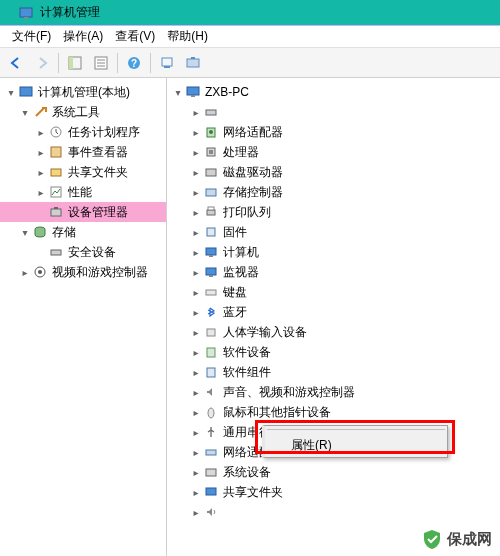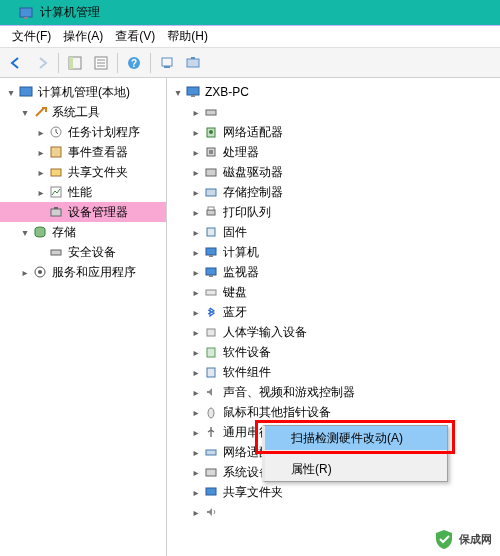--- a/index.html
+++ b/index.html
@@ -113,21 +113,21 @@
     left:255px; top:420px;
     width:200px; height:34px;
     border:3px solid #ff0000;
     z-index:30;
     pointer-events:none;
   }
   .watermark {
     position:absolute;
     right:4px; bottom:4px;
     display:flex; align-items:center;
-    font-size:11px;
+    font-size:15px;
     font-weight:bold;
     color:#444;
     z-index:40;
     background:rgba(255,255,255,0.6);
     padding:2px 4px;
   }
   .watermark .shield{
     width:22px;height:22px;margin-right:4px;
   }
   svg { display:block; }
@@ -289,21 +289,21 @@
       <span class="lbl">安全设备</span>
     </div>
     <div class="tree-item indent1">
       <span class="exp">▸</span>
       <span class="ico">
           <svg width="14" height="14">
             <circle cx="7" cy="7" r="5" fill="none" stroke="#555"></circle>
             <circle cx="7" cy="7" r="2" fill="#555"></circle>
           </svg>
         </span>
-      <span class="lbl">服务和应用程序</span>
+      <span class="lbl">视频和游戏控制器</span>
     </div>
   </div>
 
   <div class="right-pane">
     <div class="tree-item">
       <span class="exp">▾</span>
       <span class="ico">
           <svg width="14" height="14">
             <rect x="1" y="2" width="12" height="8" fill="#4a90d9" stroke="#2a5a99"></rect>
             <rect x="5" y="10" width="4" height="2" fill="#888"></rect>
@@ -503,23 +503,20 @@
               <path d="M3 6 L5 6 L8 3 L8 11 L5 8 L3 8 Z" fill="#888"></path>
               <path d="M10 5 A3 3 0 0 1 10 9" stroke="#888" fill="none"></path>
             </svg>
           </span>
         </div>
       </div>
   </div>
 </div>
 
 <div class="ctx-menu">
-  <div class="ctx-item hover">
-    <span>扫描检测硬件改动(A)</span>
-  </div>
   <div class="ctx-sep"></div>
   <div class="ctx-item">
     <span>属性(R)</span>
   </div>
 </div>
 
 <div class="red-box"></div>
 
 <div class="watermark">
   <span class="shield">

